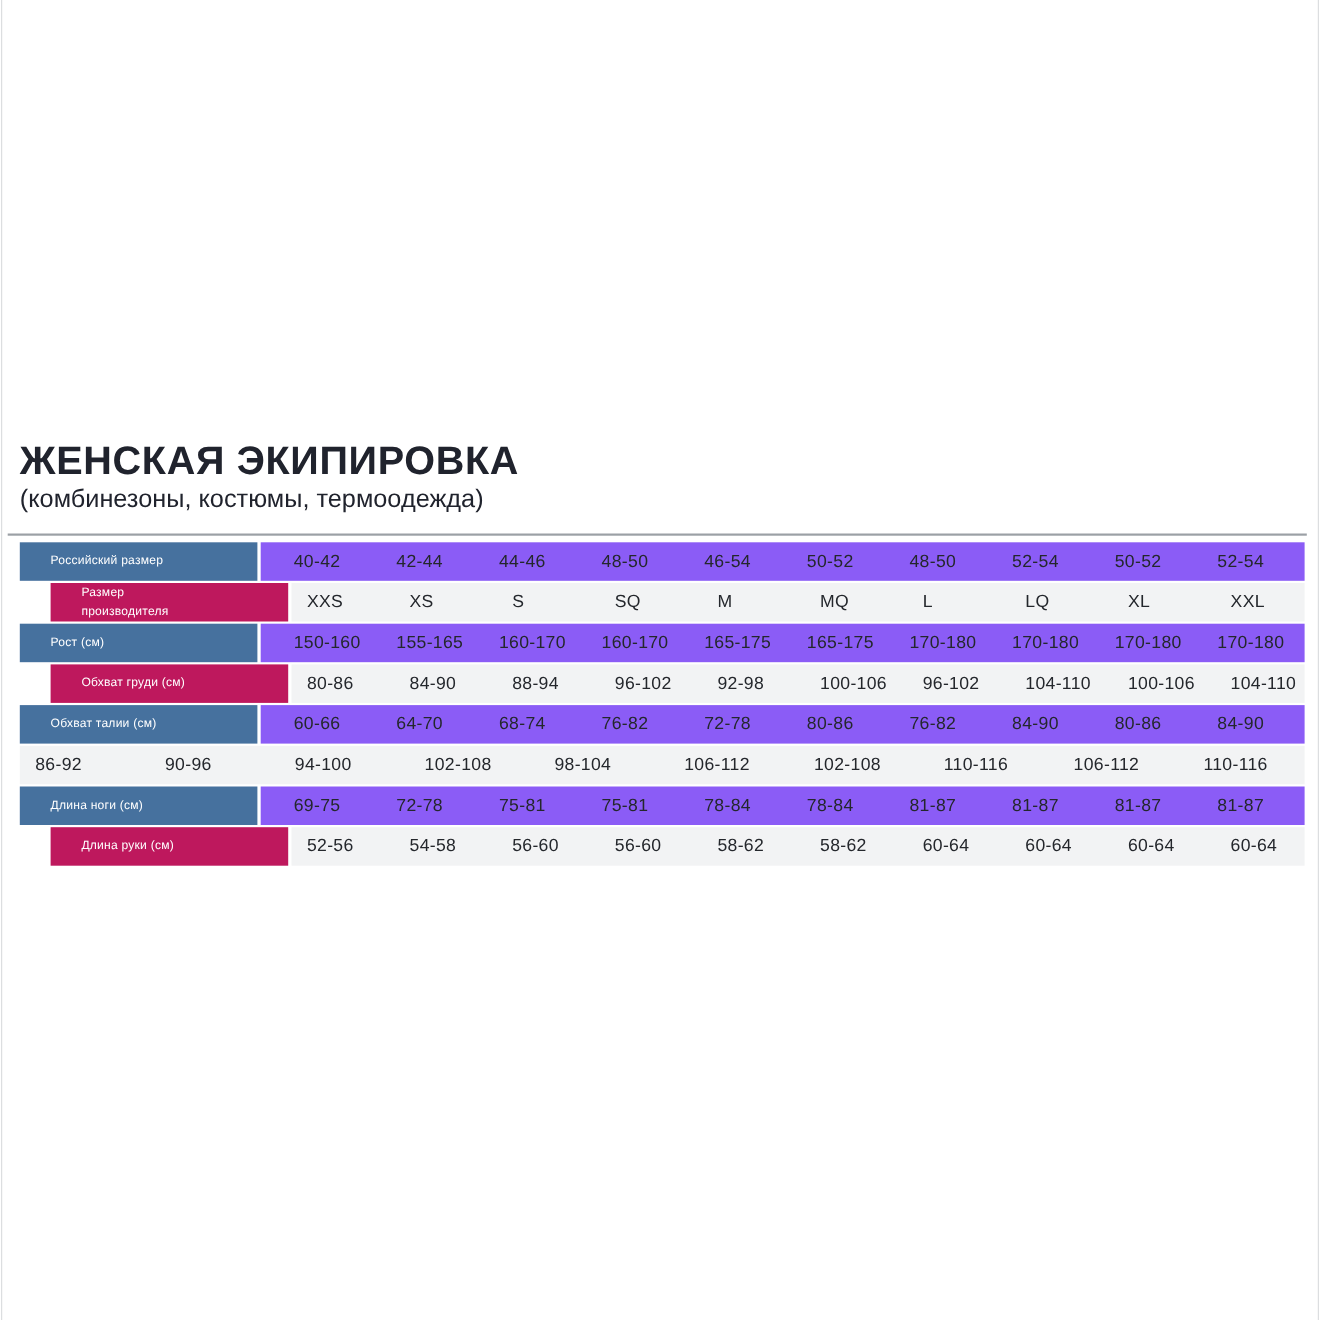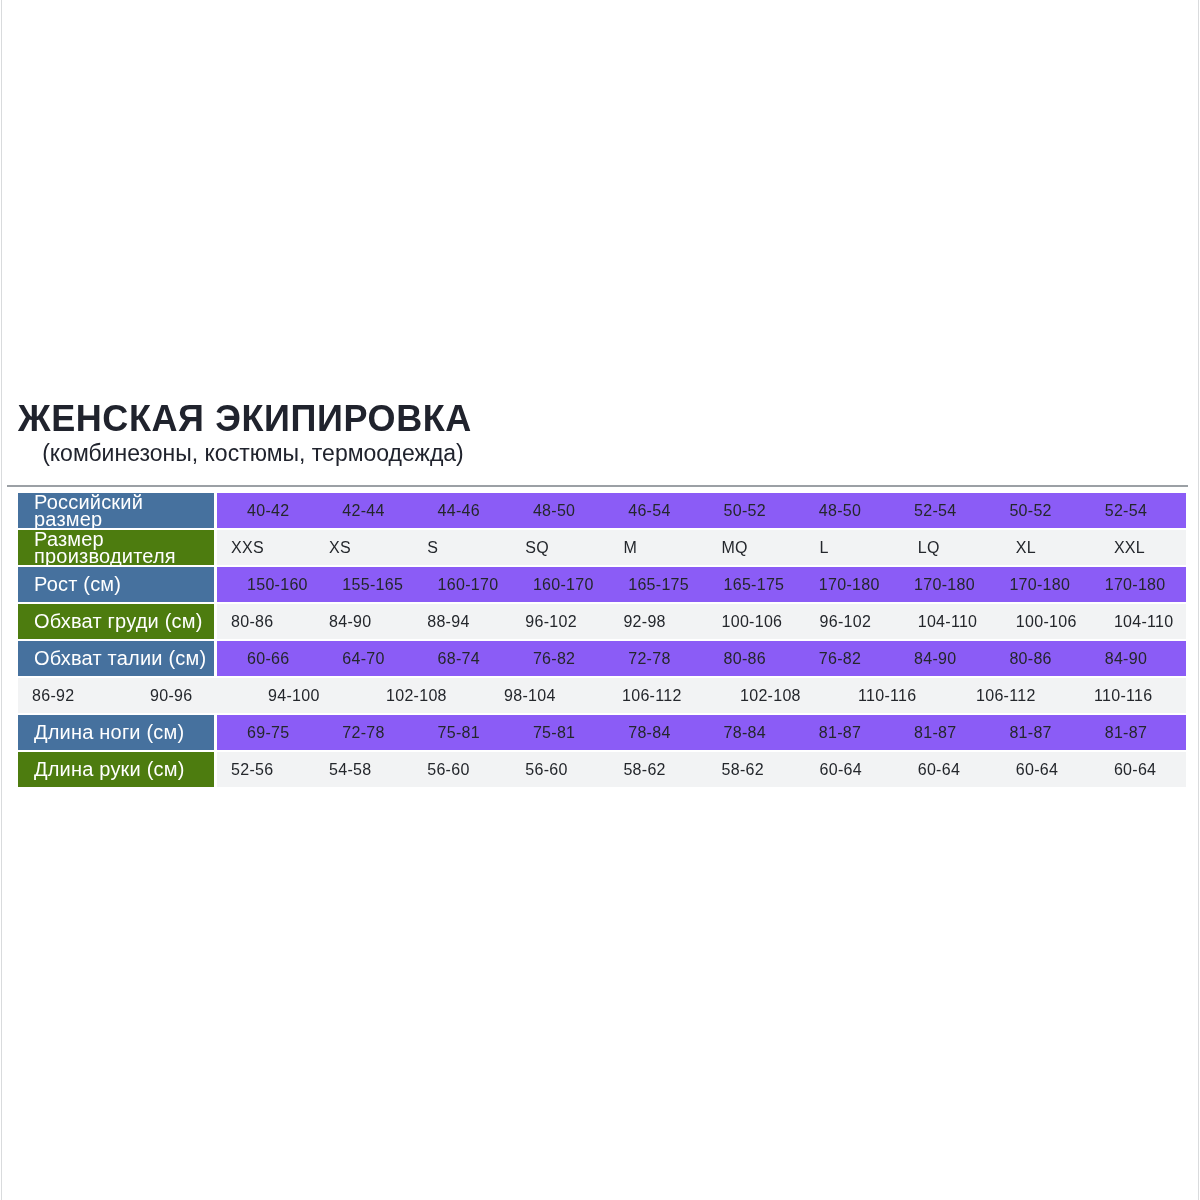--- a/index.html
+++ b/index.html
@@ -24,26 +24,25 @@
   .header { position: absolute; left: 18px; top: 402px; }
   .title {
     margin: 0;
     font-size: 36px;
     line-height: 34px;
     font-weight: 800;
     color: #20232d;
     letter-spacing: 0.6px;
   }
   .subtitle {
-    margin: 3px 0 0 16px;
+    margin: 3px 0 0 0;
     font-size: 23px;
     line-height: 28px;
     font-weight: 400;
     color: #20232d;
-    text-align: center;
   }
   .divider {
     position: absolute;
     left: 7px;
     top: 485px;
     width: 1181px;
     height: 2px;
     background: #9ba0a5;
   }
 
@@ -52,33 +51,33 @@
     left: 18px;
     top: 493px;
     width: 1168px;
     display: flex;
     flex-direction: column;
     gap: 2px;
   }
   .t-row { display: flex; gap: 3px; height: 35px; }
   .t-label {
     flex: none;
-    width: 196px;
+    width: 216px;
     box-sizing: border-box;
     display: flex;
     align-items: center;
-    padding-left: 16px;
+    padding-left: 28px;
     color: #ffffff;
-    font-size: 20px;
+    font-size: 11px;
     line-height: 17px;
     letter-spacing: 0.2px;
     white-space: pre-line;
   }
   .t-label.main { background: #46719e; }
-  .t-label.alt  { background: #4d7c0f; }
+  .t-label.alt  { background: #be185d; margin-left: 28px; }
   .t-strip {
     flex: 1;
     display: grid;
     grid-template-columns: repeat(10, 1fr);
   }
   .t-strip.main { background: #8b5cf6; padding-left: 16px; }
   .t-strip.alt  { background: #f2f3f4; gap: 12px; }
   .t-cell {
     display: flex;
     align-items: center;

